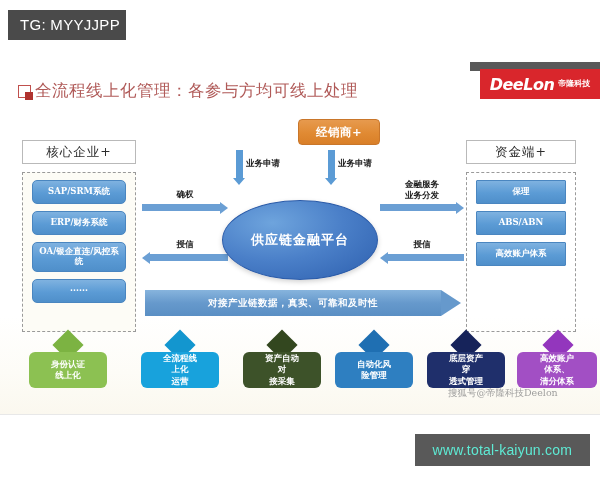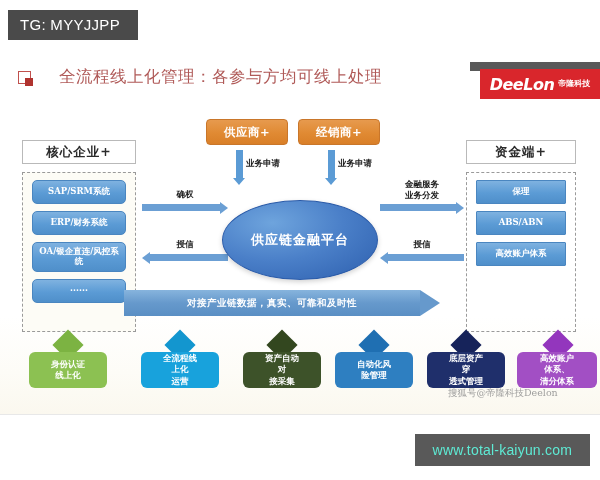--- a/index.html
+++ b/index.html
@@ -9,21 +9,21 @@
     font-family: "Liberation Sans", "DejaVu Sans", sans-serif;
     overflow: hidden;
   }
   #root { position: relative; width: 600px; height: 480px; background: #fff; }
 
   
   .tg-badge {
     position: absolute; left: 8px; top: 10px;
     background: #4a4a4a; color: #ffffff;
     font-size: 15px; letter-spacing: .3px;
-    padding: 6px 18px 7px 12px;
+    padding: 6px 6px 7px 12px;
     white-space: nowrap;
   }
 
   
   .slide {
     position: absolute; left: 0; top: 62px;
     width: 600px; height: 353px;
     background: linear-gradient(180deg,#ffffff 0%,#ffffff 72%,#fdfcf7 88%,#fbf8ef 100%);
     border-bottom: 1px solid #e8e8e8;
     overflow: hidden;
@@ -38,36 +38,36 @@
     display: flex; align-items: center; justify-content: center; gap: 4px;
     transform: skewX(0deg);
   }
   .logo-text {
     color: #ffffff; font-size: 16px; font-weight: bold; font-style: italic;
     letter-spacing: -.5px; font-family: "DejaVu Sans", sans-serif;
   }
   .logo-cn { color: #ffffff; font-size: 8px; font-weight: bold; line-height: 1; }
 
   
-  .title-row { position: absolute; left: 18px; top: 4px; display: flex; align-items: center; gap: 28px; }
+  .title-row { position: absolute; left: 18px; top: 18px; display: flex; align-items: center; gap: 4px; }
   .title-marker { width: 13px; height: 13px; border: 1.5px solid #c0504d; position: relative; }
   .title-marker::after {
     content:""; position: absolute; right: -3px; bottom: -3px;
     width: 8px; height: 8px; background: #b0332f;
   }
   .title-text {
     font-size: 16.5px; color: #b05a58; letter-spacing: .5px;
     font-family: "DejaVu Serif", serif; white-space: nowrap;
   }
 
   
   .side-head {
     position: absolute; border: 1px solid #b9b9b9; background: #ffffff;
     height: 24px; display: flex; align-items: center; justify-content: center;
-    font-size: 12.5px; font-weight: bold; color: #2b2b2b; letter-spacing: 1px;
+    font-size: 12.5px; font-weight: normal; color: #2b2b2b; letter-spacing: 1px;
     font-family: "DejaVu Serif", serif;
   }
   .side-box {
     position: absolute; border: 1px dashed #9a9a9a; background: rgba(255,255,255,0);
     padding: 7px 9px; display: flex; flex-direction: column; gap: 7px;
   }
   .side-box.left { background: #fdfcf6; }
   .blue-pill {
     height: 24px; border-radius: 5px;
     background: linear-gradient(180deg,#7fb2e0 0%,#5b9bd5 55%,#4f8fca 100%);
@@ -201,21 +201,20 @@
       <div class="blue-pill">······</div>
     </div>
 
     <div class="side-head" style="left:466px; top:78px; width:110px;">资金端+</div>
     <div class="side-box" style="left:466px; top:110px; width:110px; height:160px;">
       <div class="blue-pill sq">保理</div>
       <div class="blue-pill sq">ABS/ABN</div>
       <div class="blue-pill sq">高效账户体系</div>
     </div>
 
-    <div class="orange-box" style="left:206px; top:57px; width:82px;">供应商+</div>
     <div class="orange-box" style="left:298px; top:57px; width:82px;">经销商+</div>
 
     <div class="v-arrow" style="left:236px; top:88px;">
       <div class="shaft" style="height:28px;"></div>
         <div class="head"></div>
     </div>
     <div class="v-label" style="left:246px; top:96px;">业务申请</div>
 
     <div class="v-arrow" style="left:328px; top:88px;">
       <div class="shaft" style="height:28px;"></div>
@@ -243,21 +242,21 @@
     <div class="h-label" style="left:380px; top:128px; width:84px;">业务分发</div>
 
     <div class="h-arrow" style="left:380px; top:192px; width:84px;">
       <div class="tip-l"></div>
         <div class="bar"></div>
     </div>
     <div class="h-label" style="left:380px; top:177px; width:84px;">授信</div>
 
     <div class="ellipse" style="left:222px; top:138px; width:156px; height:80px;">供应链金融平台</div>
 
-    <div class="wide-arrow" style="left:124px; top:228px; width:316px;">
+    <div class="wide-arrow" style="left:145px; top:228px; width:316px;">
       <div class="body">对接产业链数据，真实、可靠和及时性</div>
       <div class="point"></div>
     </div>
 
     <div class="dia" style="left:57px; top:272px; background:#7cb342;"></div>
     <div class="chip" style="left:29px; top:290px; background:#8cc152;">
       <span><span>身份认证</span><br>
       <span>线上化</span></span>
     </div>
 

